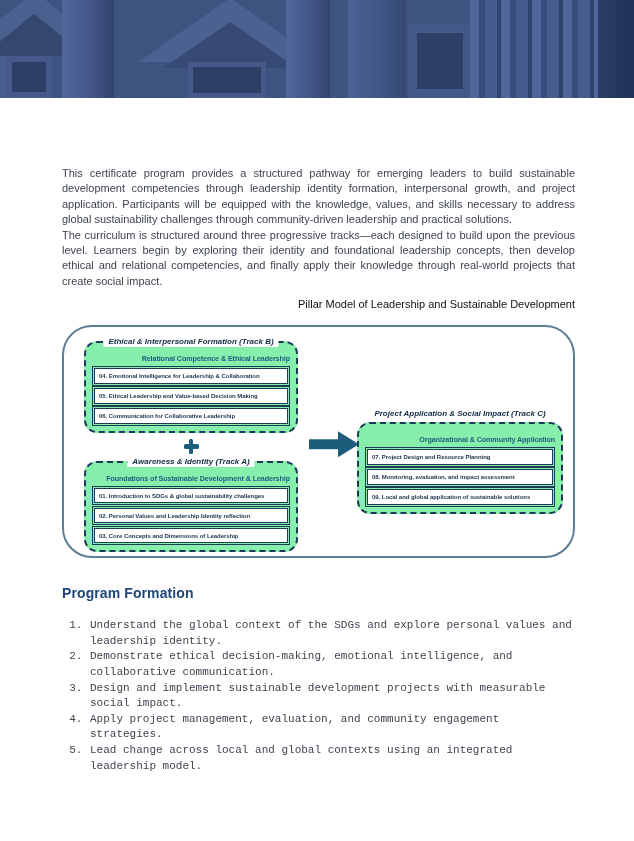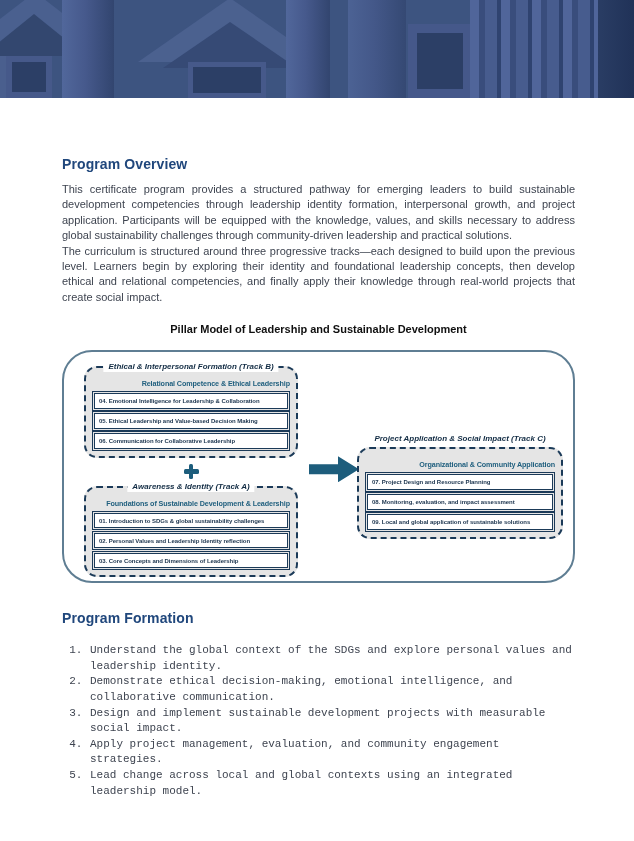--- a/index.html
+++ b/index.html
@@ -17,27 +17,27 @@
     background:repeating-linear-gradient(90deg,#50659a 0 9px,#394d7c 9px 15px,#475c8e 15px 27px,#2f4370 27px 31px); }
   .h-darkcol { top:0; bottom:0; left:598px; width:36px; background:linear-gradient(90deg,#2a3d64,#203258); }
   .h-diag { left:-14px; top:40px; width:26px; height:90px; background:#4a5f8e; transform:rotate(28deg); }
 
   
   .content { padding:58px 59px 0 62px; }
   .sec-heading { font-size:14px; font-weight:bold; color:#20477c; letter-spacing:.1px; }
   .para { margin-top:10px; font-size:11px; line-height:15.4px; color:#3e4450; text-align:justify; }
   .para + .para { margin-top:0; }
 
-  .diagram-title { margin-top:18px; text-align:center; font-size:11px; font-weight:bold; color:#101010; }
+  .diagram-title { margin-top:9px; text-align:right; font-size:11px; font-weight:normal; color:#101010; }
 
   
   .diagram { position:relative; margin-top:15px; width:513px; height:233px;
     border:2px solid #5f7e93; border-radius:30px; background:#fff; }
   .col-left { position:absolute; left:20px; top:14px; width:214px; }
-  .track { position:relative; border:2px dashed #1b3a58; border-radius:13px; background:#e5e5e5;
+  .track { position:relative; border:2px dashed #1b3a58; border-radius:13px; background:#86efac;
     padding:11px 6px 7px; }
   .track-label { position:absolute; top:-6px; left:50%; transform:translateX(-50%);
     background:#fff; padding:0 5px; font-size:8px; line-height:10px; font-weight:bold; font-style:italic;
     color:#122c44; white-space:nowrap; }
   .track-c-wrap .track-label { top:-15px;text-align:right; }
   .track-subtitle { text-align:right; font-weight:bold; font-size:7.2px; line-height:9px;
     letter-spacing:-.1px; color:#21607f; margin-bottom:5px; white-space:nowrap; }
   .module { border:1.5px solid #1b3a58; outline:1px solid #1b3a58; outline-offset:1px;
     background:#fff; margin:4.5px 2px 0; padding:3px 4px 2.5px; font-size:6px; line-height:8px;
     font-weight:bold; letter-spacing:-.05px; color:#1a334d; white-space:nowrap; overflow:hidden; }
@@ -76,21 +76,20 @@
     <div class="h-win" style="left:188px; top:62px; width:78px; height:36px; border:5px solid #46598a;"></div>
     <div class="h-band" style="left:286px; width:44px;"></div>
     <div class="h-band" style="left:348px; width:58px; opacity:.75;"></div>
     <div class="h-win" style="left:408px; top:24px; width:64px; height:74px; border:9px solid #45588a;"></div>
     <div class="h-stripes"></div>
     <div class="h-darkcol"></div>
   </div>
 
   <div class="content">
 
-    <div class="sec-heading">Program Overview</div>
     <p class="para">This certificate program provides a structured pathway for emerging leaders to build sustainable development competencies through leadership identity formation, interpersonal growth, and project application. Participants will be equipped with the knowledge, values, and skills necessary to address global sustainability challenges through community-driven leadership and practical solutions.</p>
     <p class="para">The curriculum is structured around three progressive tracks—each designed to build upon the previous level. Learners begin by exploring their identity and foundational leadership concepts, then develop ethical and relational competencies, and finally apply their knowledge through real-world projects that create social impact.</p>
 
     <div class="diagram-title">Pillar Model of Leadership and Sustainable Development</div>
 
     <div class="diagram">
 
       <div class="col-left">
 
         <div class="track">

